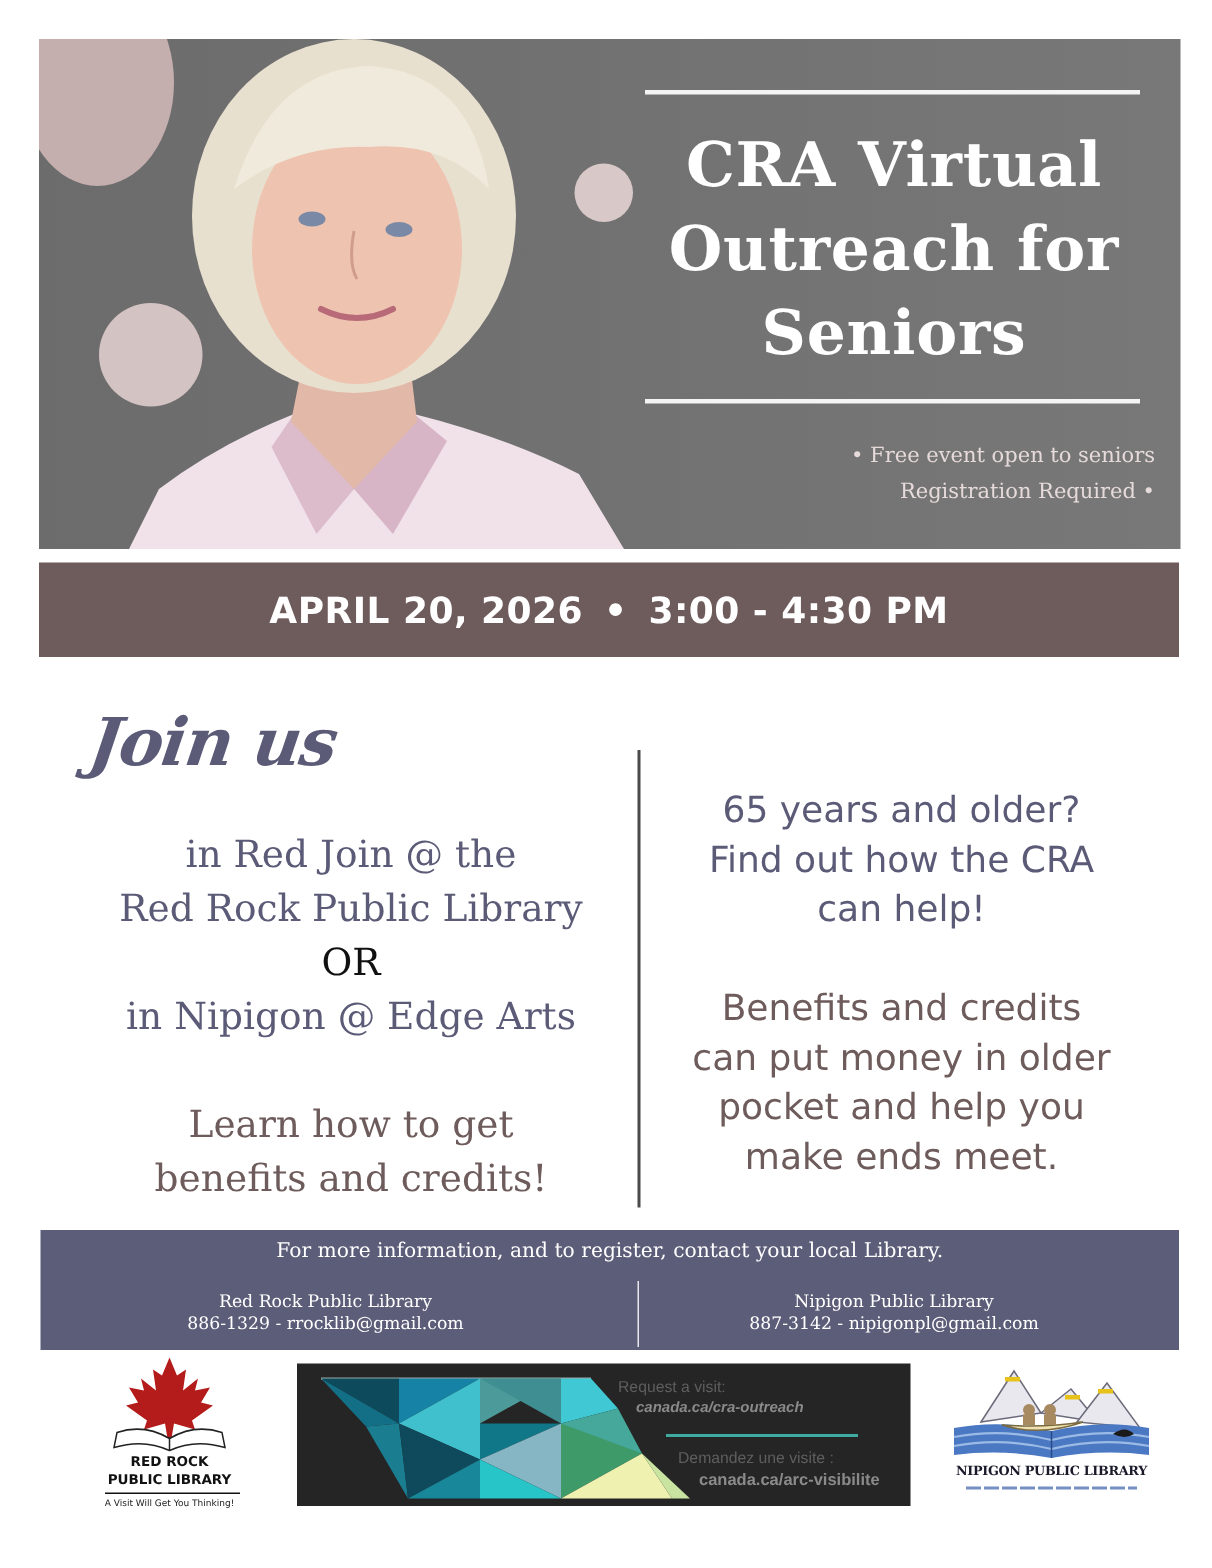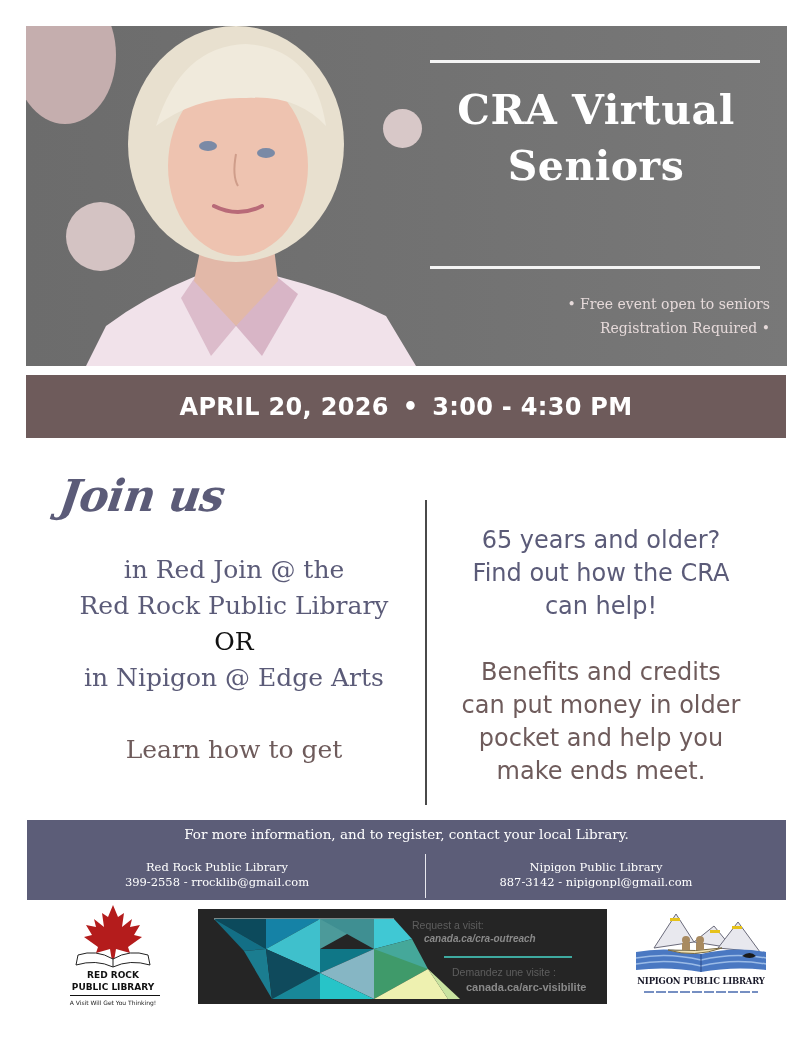--- a/index.html
+++ b/index.html
@@ -137,20 +137,21 @@
     <ellipse cx="122" cy="120" rx="9" ry="5" fill="#7a8aa6"></ellipse>
     <ellipse cx="180" cy="127" rx="9" ry="5" fill="#7a8aa6"></ellipse>
 
     <path d="M150 128 Q146 150 152 160" stroke="#cf9d8a" stroke-width="2" fill="none"></path>
     <path d="M128 180 Q152 192 176 180" stroke="#b86a78" stroke-width="4" fill="none" stroke-linecap="round"></path>
   </svg>
 
   <div class="title-rule top"></div>
   <h1 class="hero-title">
     <div>CRA Virtual</div>
+    <div>Outreach for</div>
     <div>Seniors</div>
   </h1>
   <div class="title-rule bottom"></div>
   <div class="hero-sub">
     <div>•  Free event open to seniors</div>
     <div>Registration Required  •</div>
   </div>
 </section>
 
 <div class="date-bar">
@@ -160,20 +161,21 @@
 </div>
 
 <div class="join-script">Join us</div>
 <div class="left-col">
   <div>in Red Join @ the</div>
   <div>Red Rock Public Library</div>
   <div class="or">OR</div>
   <div>in Nipigon @ Edge Arts</div>
   <div class="learn">
     <div>Learn how to get</div>
+    <div>benefits and credits!</div>
   </div>
 </div>
 
 <div class="divider-v"></div>
 
 <div class="right-col">
   <div class="q">
     <div>65 years and older?</div>
     <div>Find out how the CRA</div>
     <div>can help!</div>
@@ -183,21 +185,21 @@
     <div>can put money in older</div>
     <div>pocket and help you</div>
     <div>make ends meet.</div>
   </div>
 </div>
 
 <div class="info-bar">
   <div class="info-head">For more information, and to register, contact your local Library.</div>
   <div class="info-col left">
     <div>Red Rock Public Library</div>
-    <div>399-2558 - rrocklib@gmail.com</div>
+    <div>886-1329 - rrocklib@gmail.com</div>
   </div>
   <div class="info-divider"></div>
   <div class="info-col right">
     <div>Nipigon Public Library</div>
     <div>887-3142 - nipigonpl@gmail.com</div>
   </div>
 </div>
 
 <div class="rr-logo">
   <svg width="110" height="66" viewBox="0 0 110 66">

